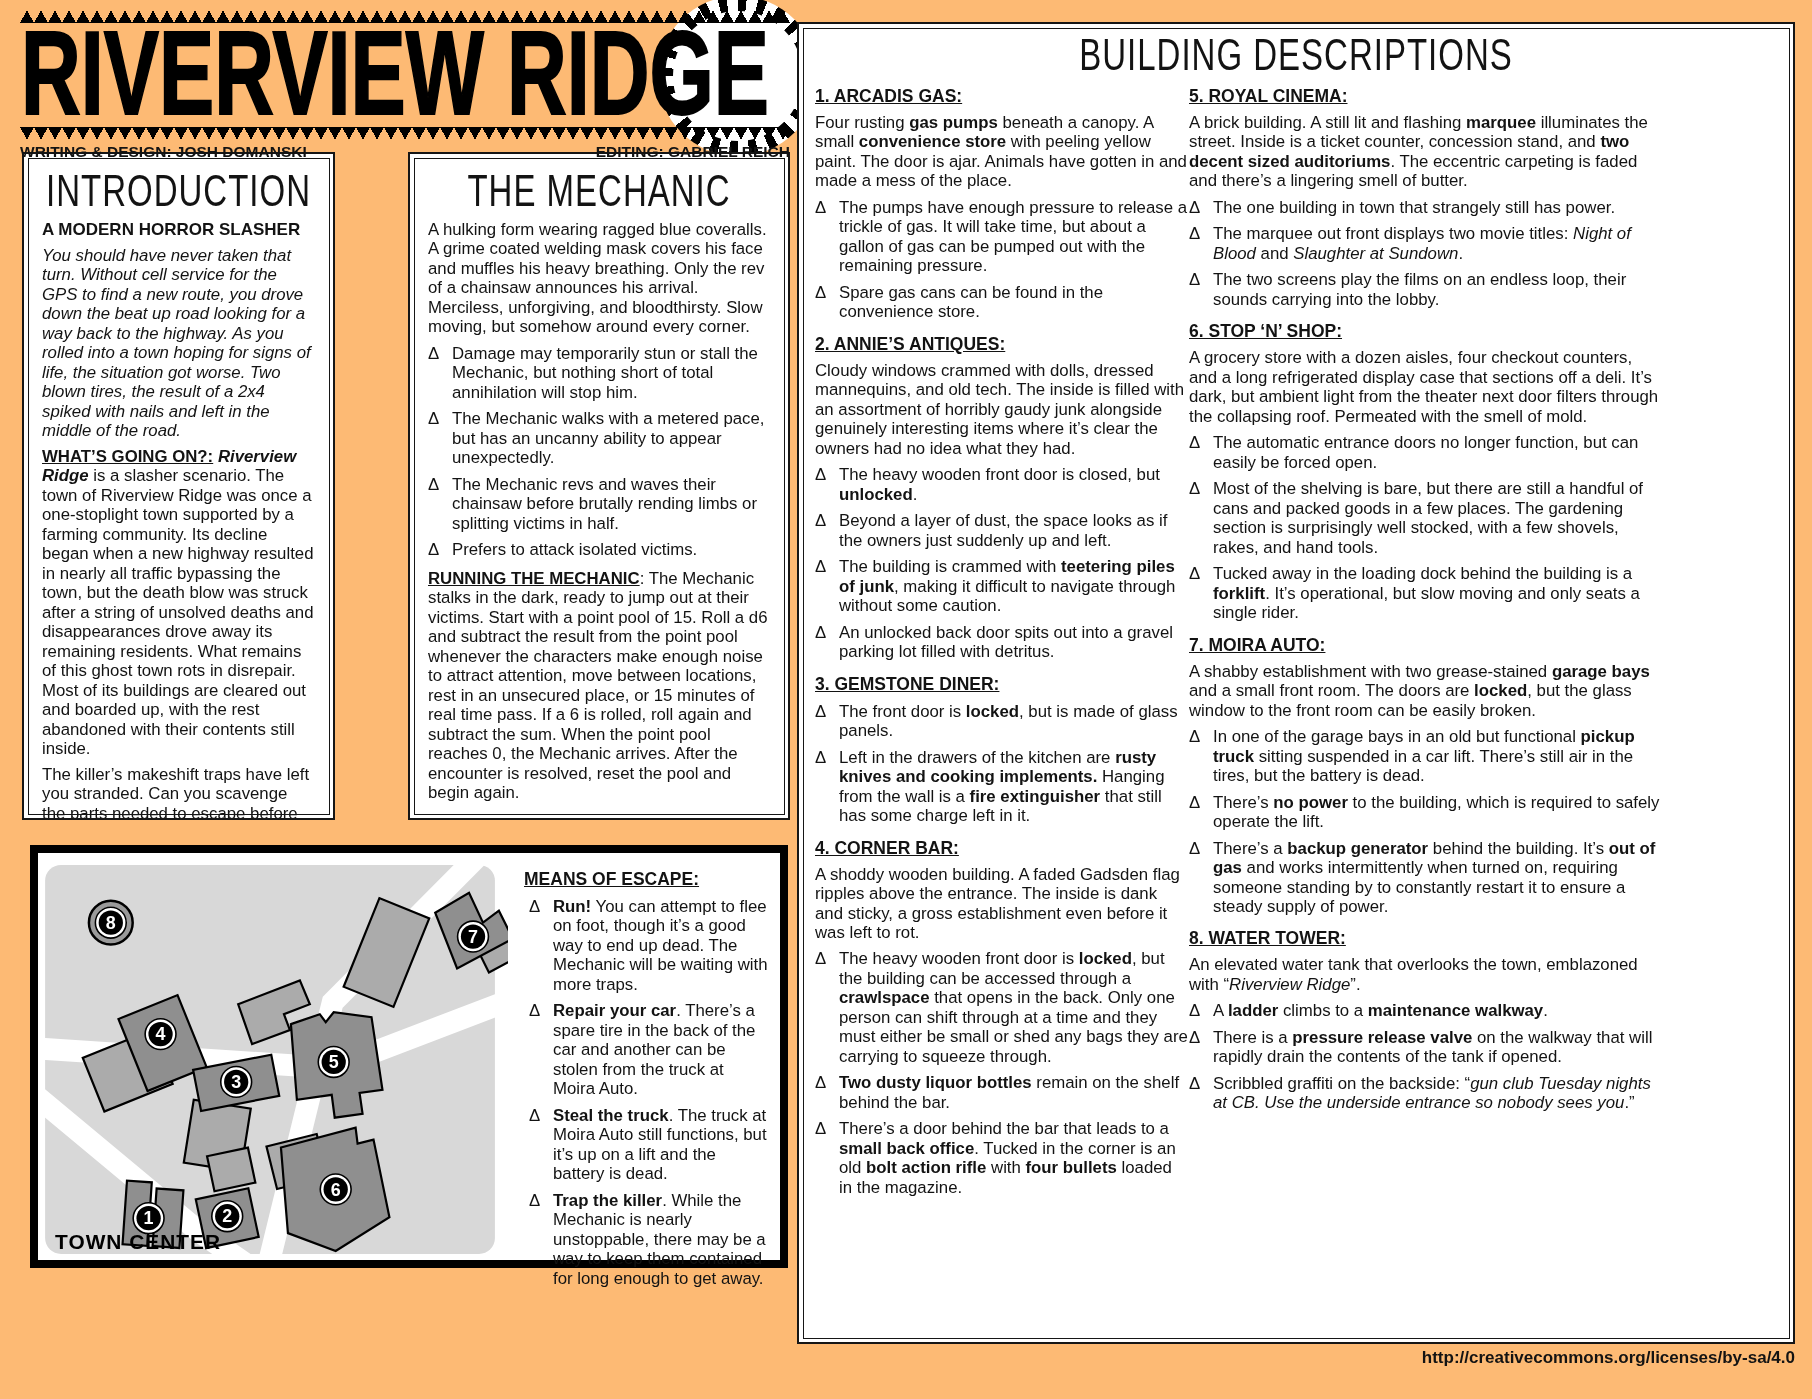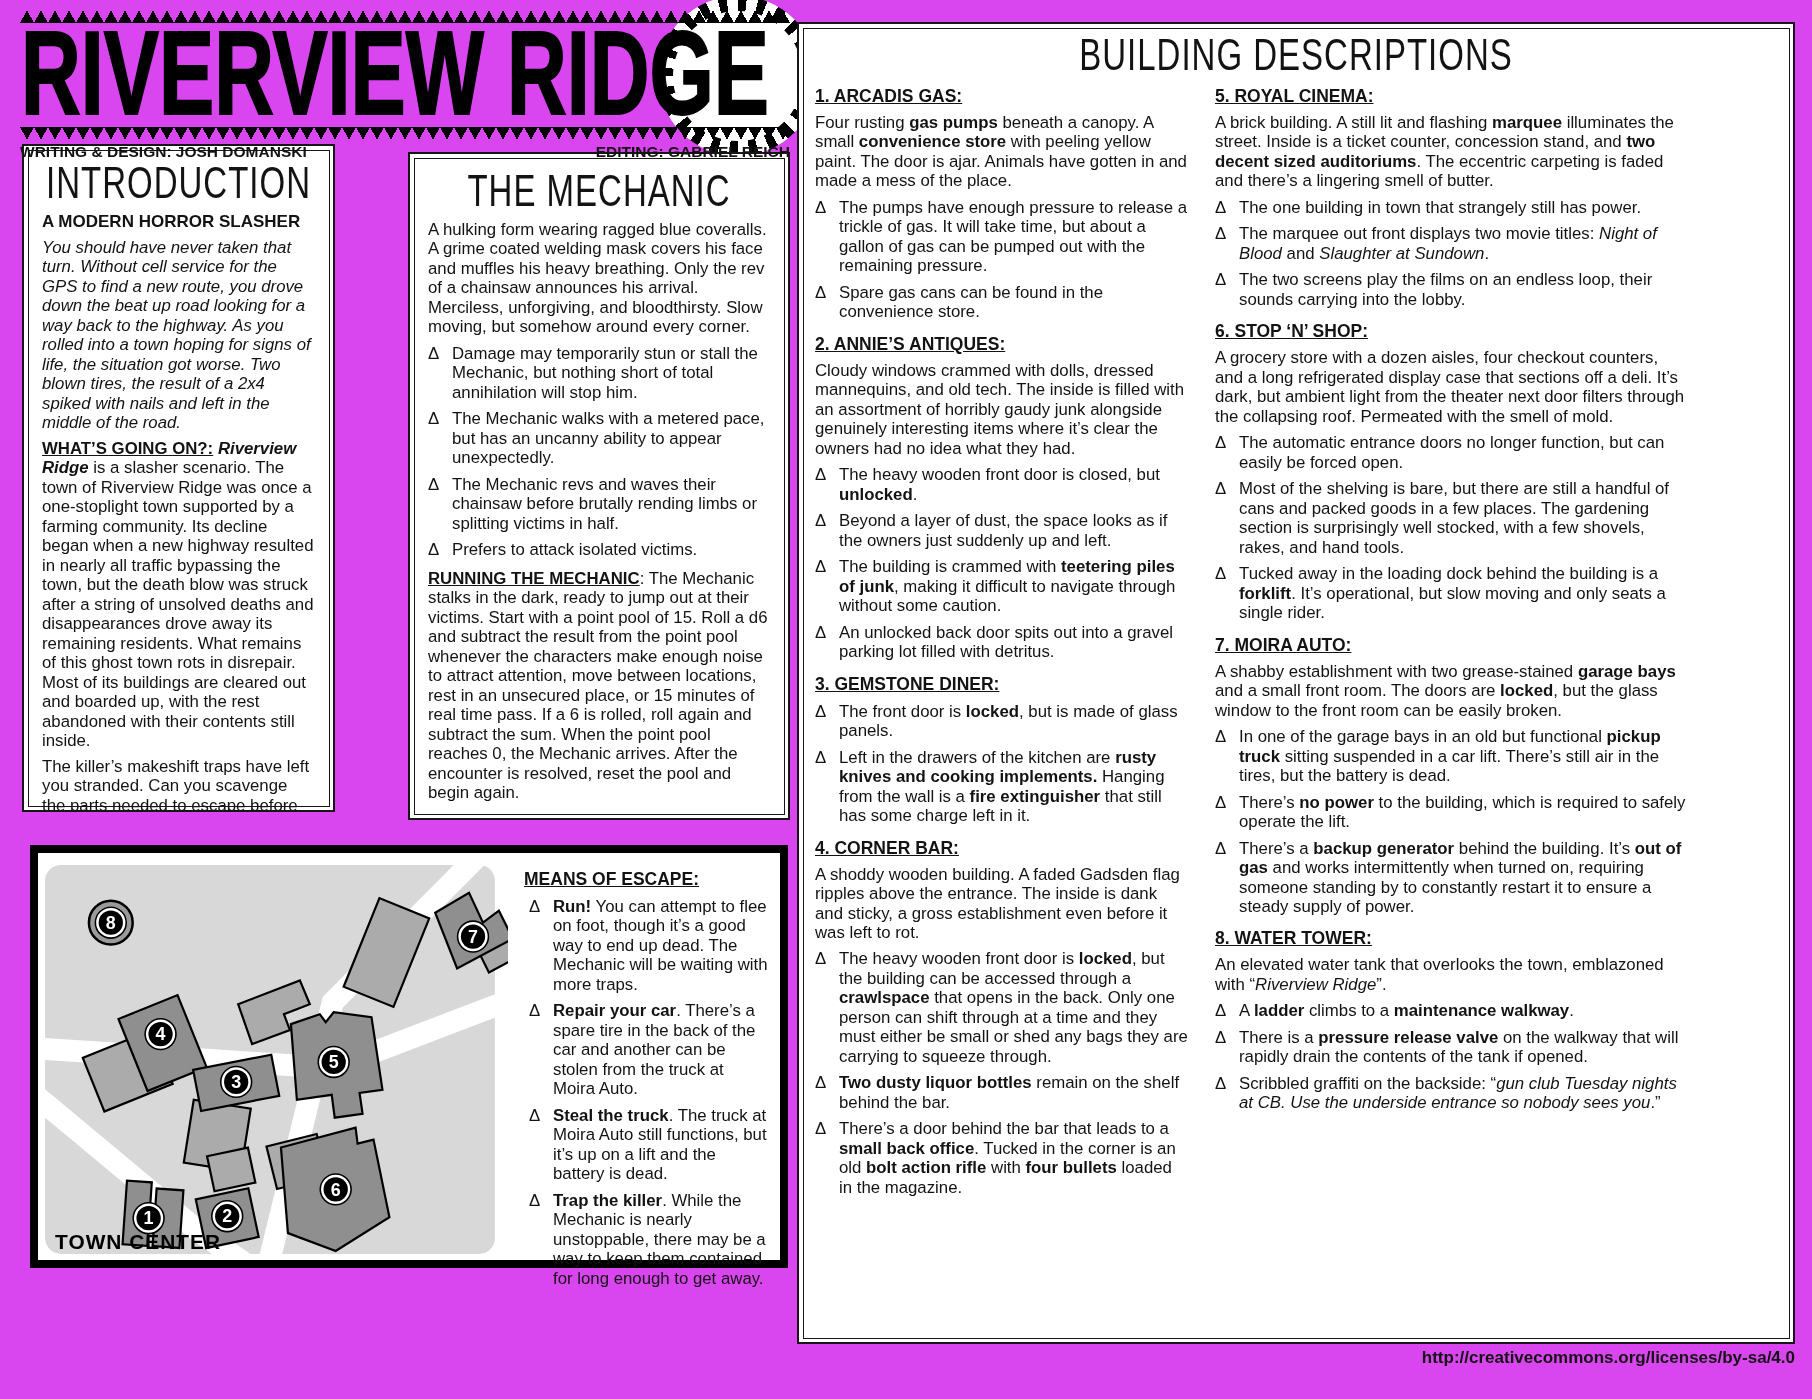--- a/index.html
+++ b/index.html
@@ -1,59 +1,59 @@
 <!DOCTYPE html>
 <html><head>
 <meta charset="utf-8">
 <style>
   *{margin:0;padding:0;box-sizing:border-box}
   html,body{background:#ffffff}
   body{font-family:"Liberation Sans",sans-serif;color:#131313}
-  .page{position:relative;width:1812px;height:1399px;background:#d946ef;overflow:hidden}
+  .page{position:relative;width:1812px;height:1399px;background:#fdba74;overflow:hidden}
 
   
   .masthead{position:absolute;left:20px;top:10px;width:770px}
   .sun{position:absolute;right:-28px;top:-14px;width:160px;height:160px;border-radius:50%;
        background:repeating-conic-gradient(#000 0deg 6.5deg,#fff 6.5deg 15deg);z-index:0}
   .sun::after{content:"";position:absolute;inset:15px;border-radius:50%;background:#fff}
   .zz{position:relative;z-index:1;width:100%;height:13px;background-repeat:repeat-x;background-size:14px 13px}
   .zz-up{background-image:conic-gradient(from 152deg at 50% 0%,#000 56deg,#0000 0)}
   .zz-down{background-image:conic-gradient(from -28deg at 50% 100%,#000 56deg,#0000 0)}
   .title-svg{position:relative;z-index:1;display:block;width:752px;height:102px;margin:1px 0}
   .title-svg text{font-family:"Liberation Sans",sans-serif;font-weight:bold;fill:#000;stroke:#000;stroke-width:2px}
   .credits{position:relative;z-index:1;display:flex;justify-content:space-between;margin-top:3px;
            font-weight:bold;font-size:15.5px}
 
   
   .sketch{position:absolute;background:#fff;border:2.6px solid #161616}
   .sketch::after{content:"";position:absolute;inset:3.5px;border:1.4px solid #161616;pointer-events:none}
   .panel-pad{padding:6px 18px 8px;height:100%;overflow:hidden}
 
-  .intro-panel{left:22px;top:144px;width:313px;height:668px}
+  .intro-panel{left:22px;top:152px;width:313px;height:668px}
   .mech-panel{left:408px;top:152px;width:382px;height:668px}
   .right-panel{left:797px;top:22px;width:998px;height:1322px}
 
   .script-h{display:block;text-align:center;font-weight:400;font-size:33px;letter-spacing:1px;
             transform:scaleY(1.35);transform-origin:50% 20%;margin:8px 0 14px;white-space:nowrap}
   .sub-h{text-align:left;font-weight:bold;font-size:17px;margin:10px 0 6px}
 
   p.doc{font-size:16.8px;line-height:1.16;margin:6px 0}
   .ital{font-style:italic}
   .bu{font-weight:bold;text-decoration:underline}
 
   ul.tri-list{list-style:none;margin:5px 0 9px}
   ul.tri-list li{display:flex;align-items:flex-start;gap:9px;margin:7px 0;font-size:16.8px;line-height:1.16}
   .tri{flex:0 0 15px;text-align:left}
   .bt{flex:1}
 
   .sec-title{font-size:17.5px;font-weight:bold;text-decoration:underline;margin:12px 0 4px}
   .bsec:first-child .sec-title{margin-top:2px}
 
   
-  .bd-cols{display:flex;gap:26px;padding:0 14px 8px 16px}
+  .bd-cols{display:flex;padding:0 14px 8px 16px}
   .bd-col1{width:374px;flex:none}
   .bd-col2{width:474px;flex:none}
 
   
   .map-box{position:absolute;left:30px;top:845px;width:758px;height:423px;border:8px solid #000;
            background:#fff;display:flex}
   .town-map{width:470px;height:100%;flex:none;display:block}
   .map-label{font-family:"Liberation Sans",sans-serif;font-weight:bold;font-size:21px;letter-spacing:1px;fill:#000}
   .marker-num{fill:#fff;font-family:"Liberation Sans",sans-serif;font-weight:bold;font-size:18px;text-anchor:middle}
   .escape{flex:1;padding:16px 12px 0 16px}

